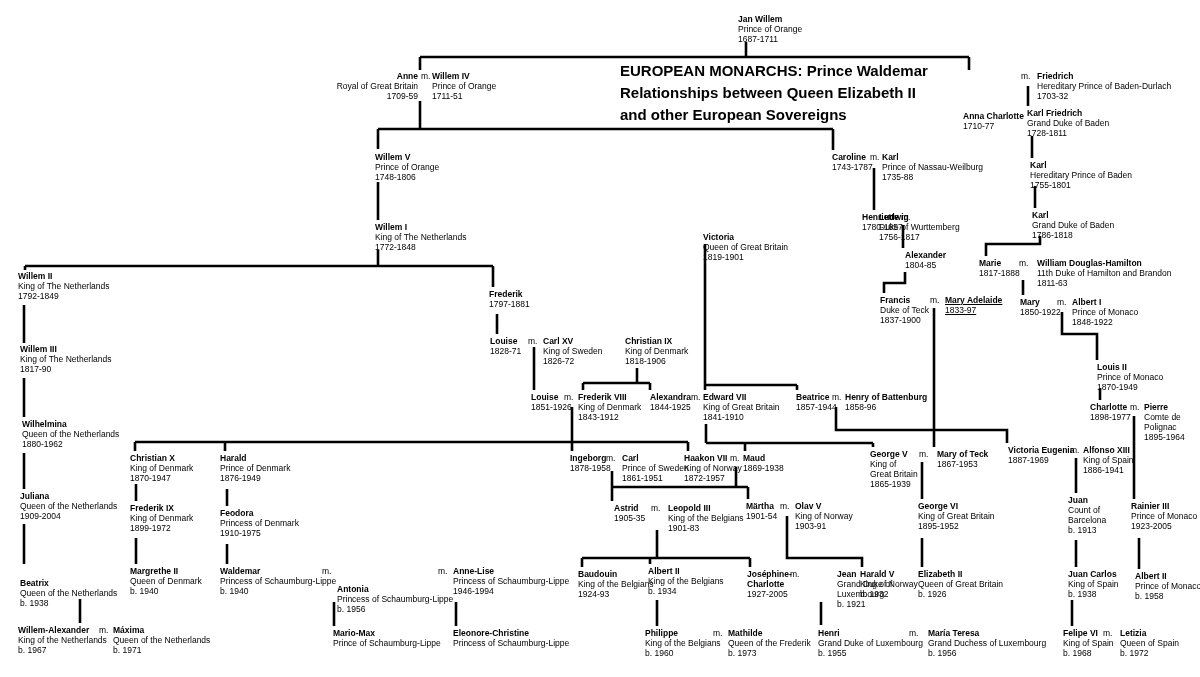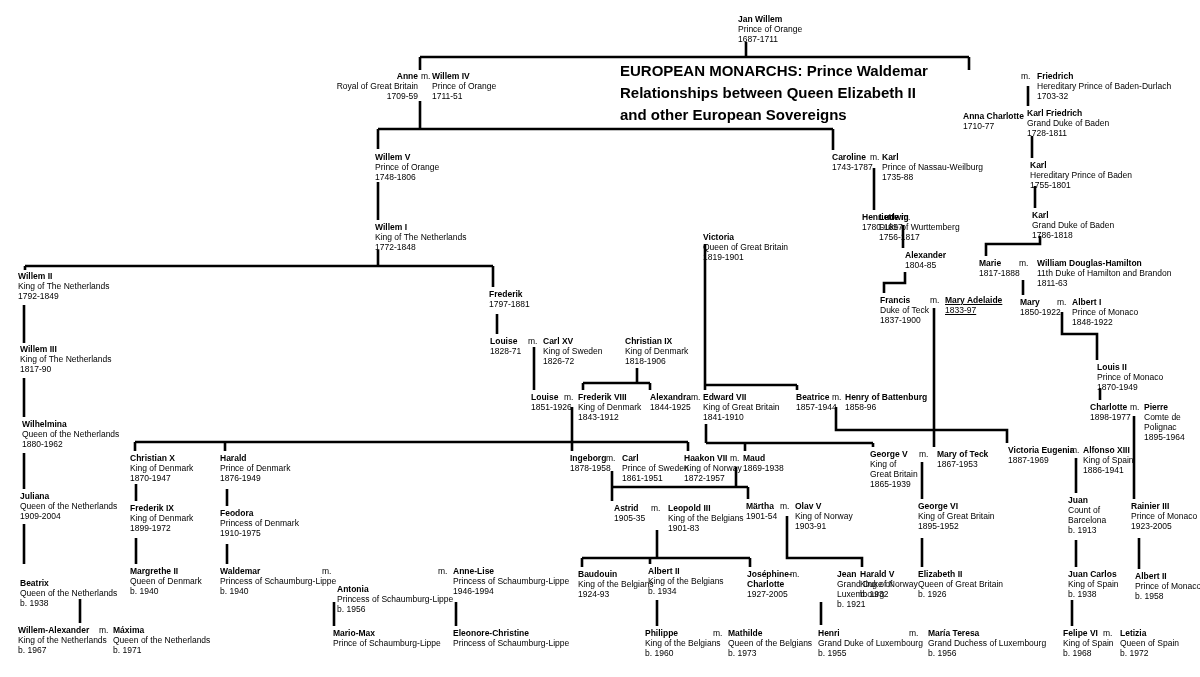--- a/index.html
+++ b/index.html
@@ -455,21 +455,21 @@
       <div class="b">Eleonore-Christine</div>
       <div>Princess of Schaumburg-Lippe</div>
     </div>
     <div class="person" style="left: 645px; top: 628px;">
       <div class="b">Philippe</div>
       <div>King of the Belgians</div>
       <div>b. 1960</div>
     </div>
     <div class="person" style="left: 728px; top: 628px;">
       <div class="b">Mathilde</div>
-      <div>Queen of the Belgians</div>
+      <div>Queen of the Frederik</div>
       <div>b. 1973</div>
     </div>
     <div class="person" style="left: 818px; top: 628px;">
       <div class="b">Henri</div>
       <div>Grand Duke of Luxembourg</div>
       <div>b. 1955</div>
     </div>
     <div class="person" style="left: 928px; top: 628px;">
       <div class="b">María Teresa</div>
       <div>Grand Duchess of Luxembourg</div>

